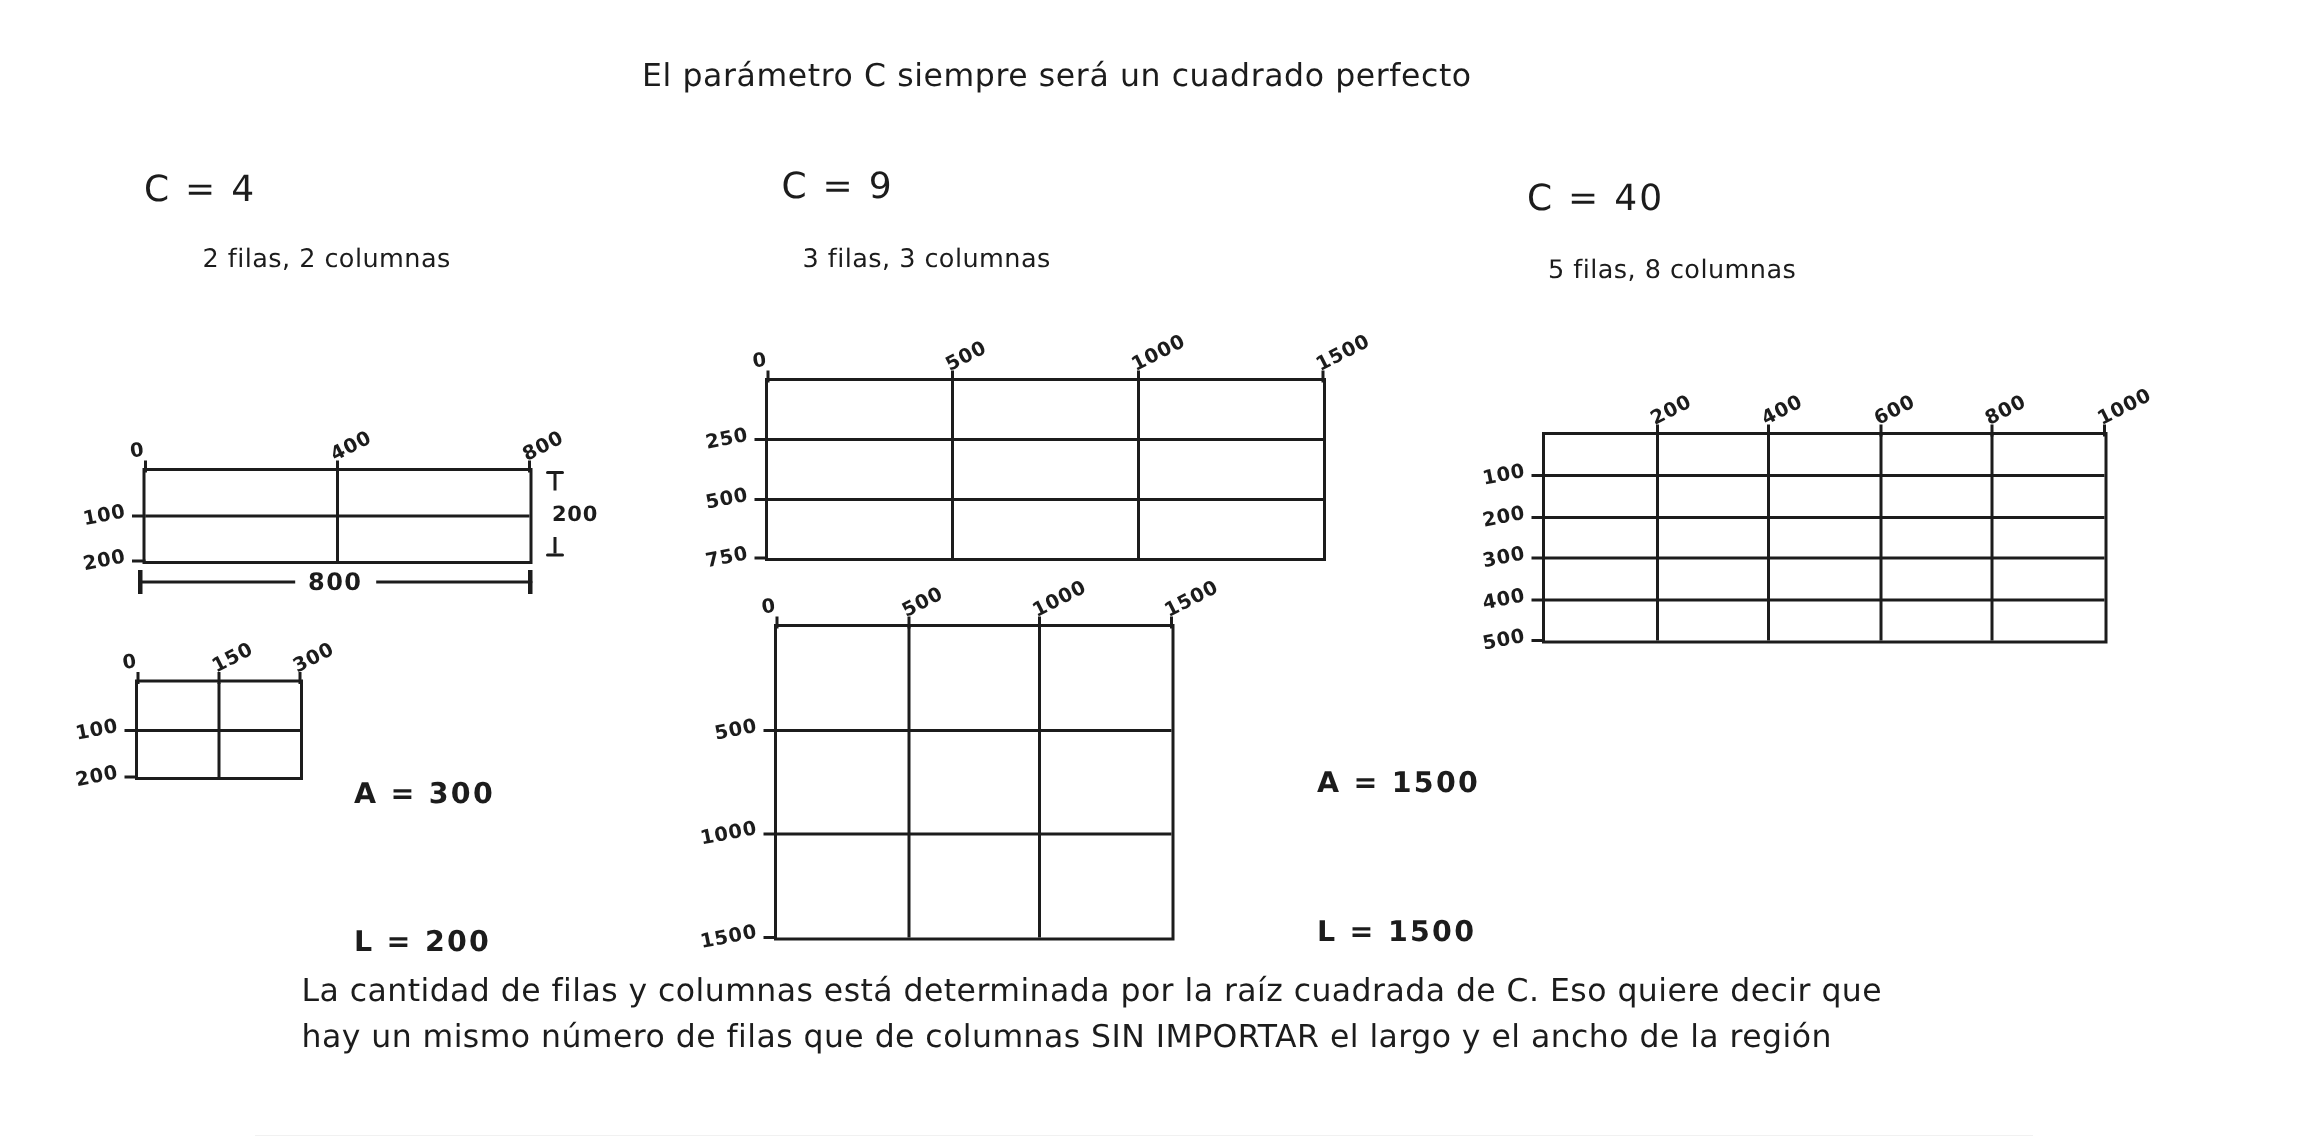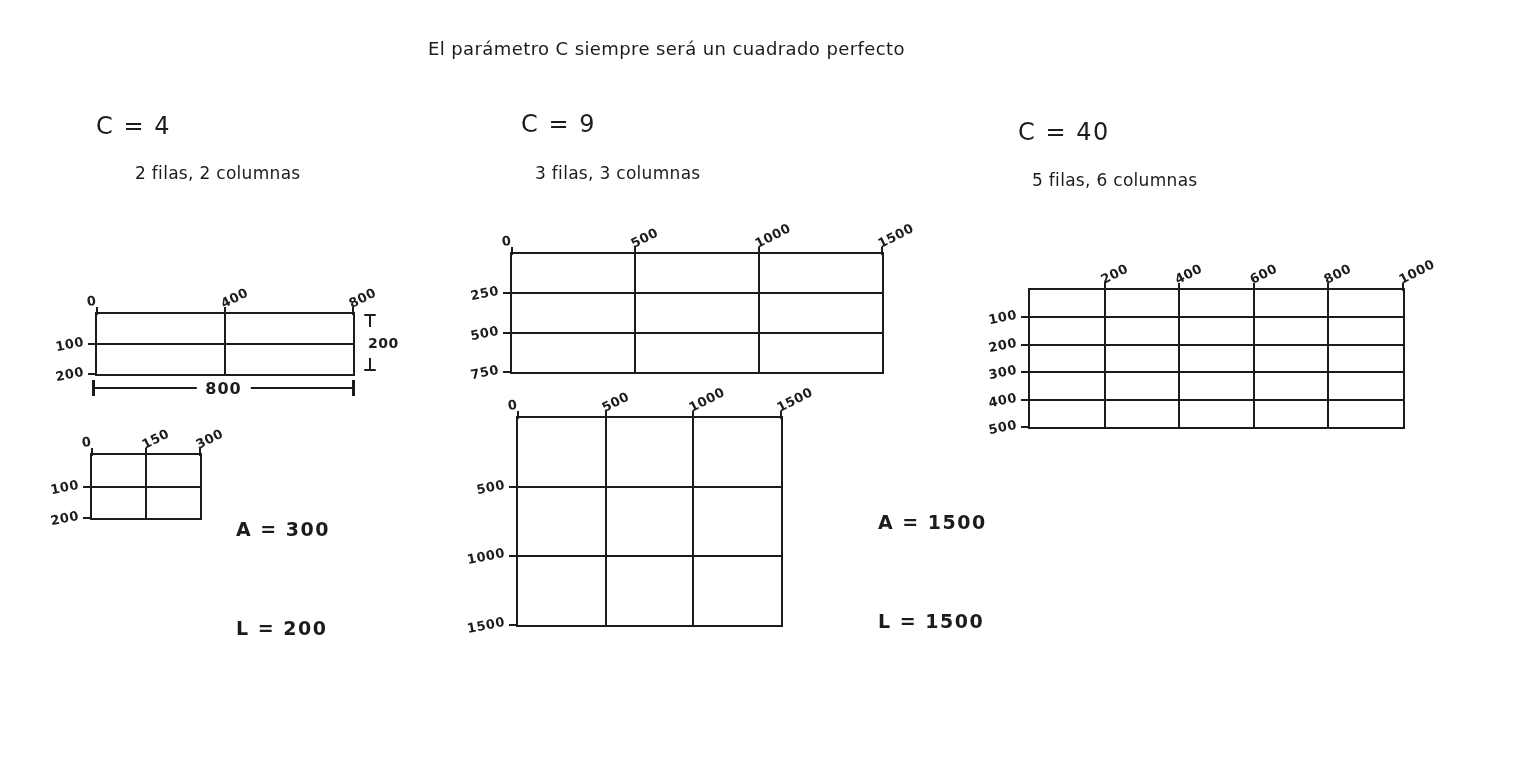--- a/index.html
+++ b/index.html
@@ -2,21 +2,21 @@
 <html style="--ink: #1c1c1c; --bg: #ffffff;"><head>
 <meta charset="utf-8">
 <style>
   :root{ --ink:#1c1c1c; --bg:#ffffff; }
   html,body{margin:0;padding:0;background:#e8e8e8;}
   #canvas{
     position:relative; width:1532px; height:757px; background:var(--bg);
     font-family:"DejaVu Sans", sans-serif; color:var(--ink); overflow:hidden;
   }
   .abs{position:absolute; white-space:pre;}
-  .title{font-size:18px; letter-spacing:0.4px;}
+  .title{font-size:21px; letter-spacing:0.4px;}
   .heading{font-size:24px; letter-spacing:1.5px;}
   .subheading{font-size:17px; letter-spacing:0.3px;}
   .params{font-size:19px; font-weight:bold; letter-spacing:1px;}
   .side-note{font-size:19px; font-weight:bold; letter-spacing:1.5px; line-height:33px;}
   .footer-line{font-size:21px; letter-spacing:0.3px; line-height:31px;}
 
   
   .hgrid{position:absolute; border:2px solid var(--ink);}
   .hgrid .vline{position:absolute; top:0; bottom:0; width:2px; margin-left:-1px; background:var(--ink);}
   .hgrid .hline{position:absolute; left:0; right:0; height:2px; margin-top:-1px; background:var(--ink);}
@@ -153,21 +153,21 @@
       <div class="ytick" style="top: 100%;"></div>
       <div class="ylabel" style="top: 100%;">1500</div>
     </div>
 
   <div class="abs side-note" style="left:878px; top:440px;">
     <div>A = 1500</div>
     <div>L = 1500</div>
   </div>
 
   <div class="abs heading" style="left:1018px; top:118px;">C = 40</div>
-  <div class="abs subheading" style="left:1032px; top:170px;">5 filas, 6 columnas</div>
+  <div class="abs subheading" style="left:1032px; top:170px;">5 filas, 8 columnas</div>
 
   <div class="hgrid" style="left:1028px; top:288px; width:373px; height:137px;">
       <div class="vline" style="left: 20%;"></div>
       <div class="vline" style="left: 40%;"></div>
       <div class="vline" style="left: 60%;"></div>
       <div class="vline" style="left: 80%;"></div>
       <div class="hline" style="top: 20%;"></div>
       <div class="hline" style="top: 40%;"></div>
       <div class="hline" style="top: 60%;"></div>
       <div class="hline" style="top: 80%;"></div>
@@ -186,14 +186,16 @@
       <div class="ytick" style="top: 40%;"></div>
       <div class="ylabel" style="top: 40%;">200</div>
       <div class="ytick" style="top: 60%;"></div>
       <div class="ylabel" style="top: 60%;">300</div>
       <div class="ytick" style="top: 80%;"></div>
       <div class="ylabel" style="top: 80%;">400</div>
       <div class="ytick" style="top: 100%;"></div>
       <div class="ylabel" style="top: 100%;">500</div>
     </div>
 
+  <div class="abs footer-line" style="left:201px; top:645px;">La cantidad de filas y columnas está determinada por la raíz cuadrada de C. Eso quiere decir que</div>
+  <div class="abs footer-line" style="left:201px; top:676px;">hay un mismo número de filas que de columnas SIN IMPORTAR el largo y el ancho de la región</div>
 
 </div>
 
 </body></html>

